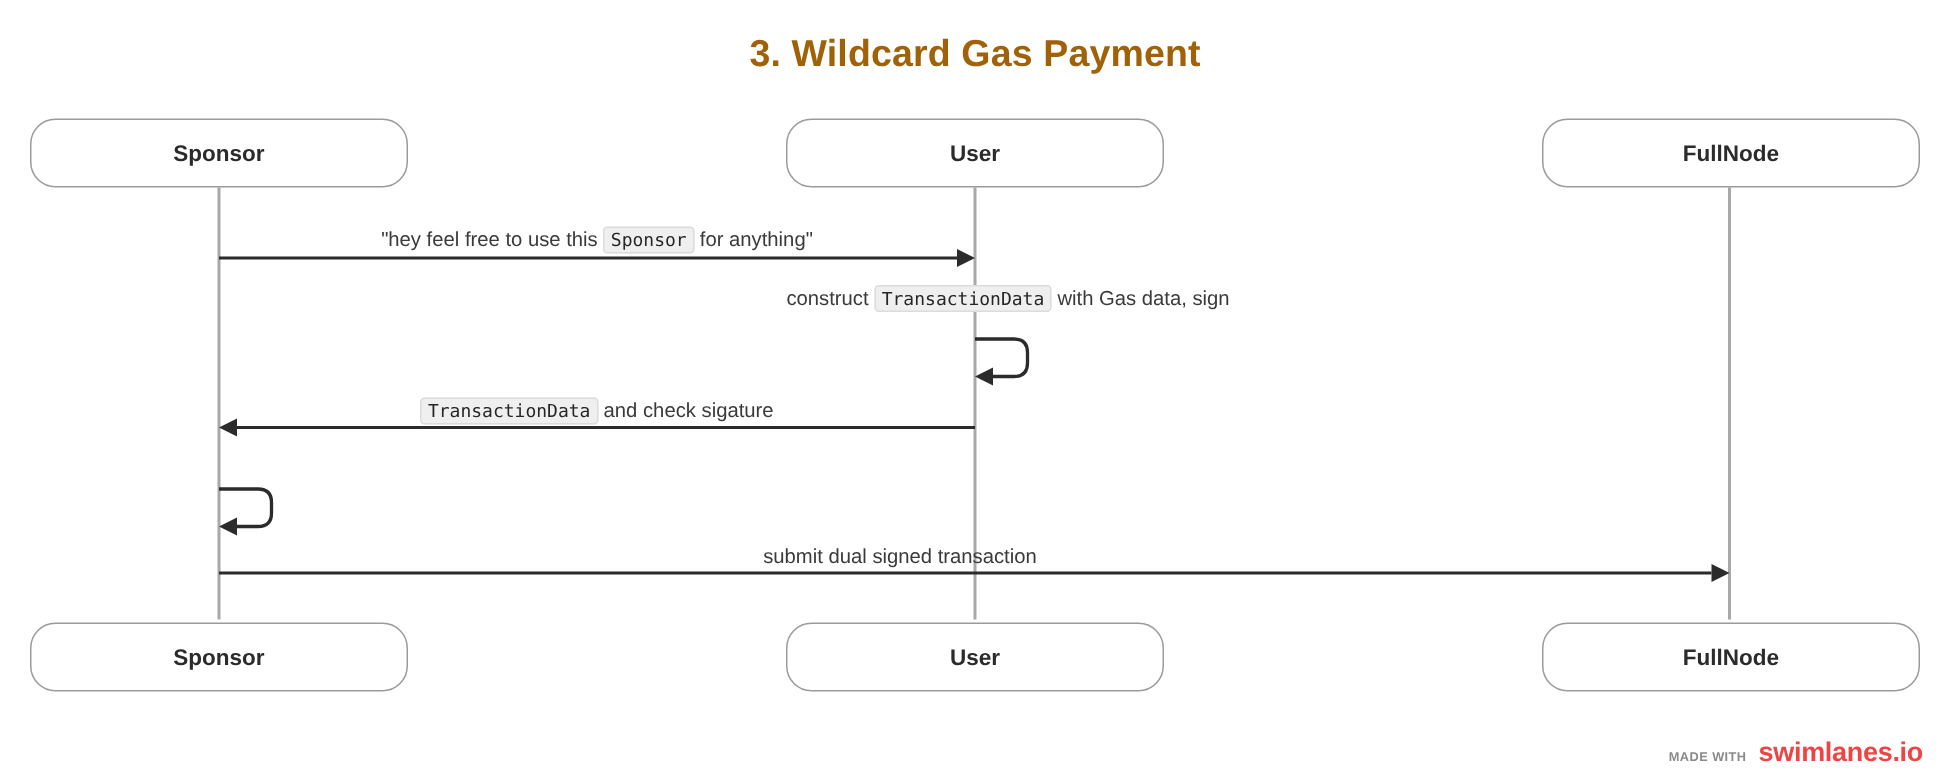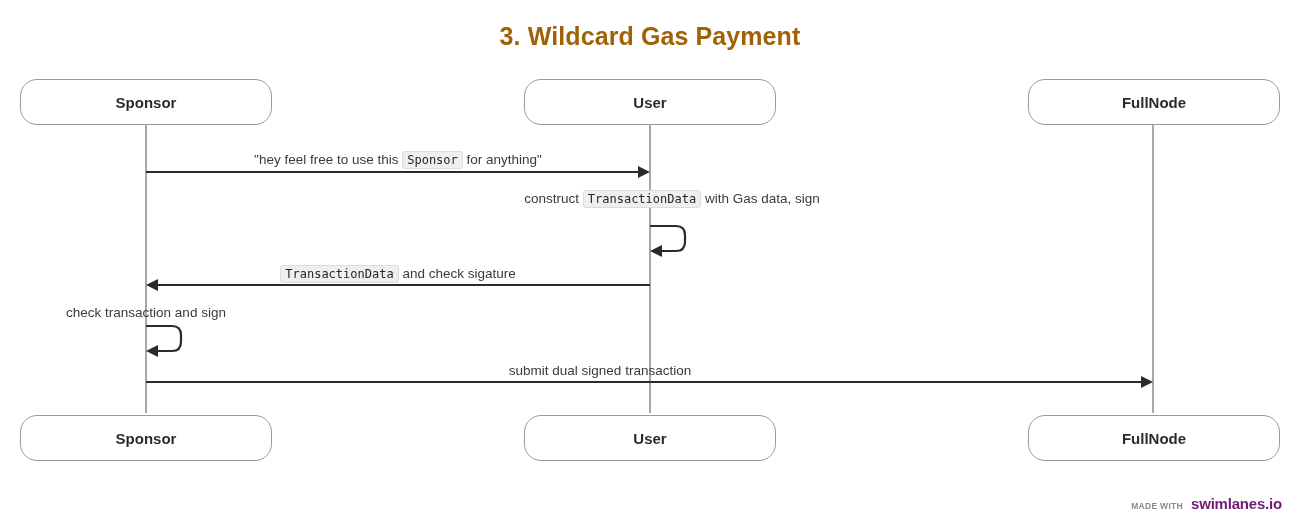--- a/index.html
+++ b/index.html
@@ -121,23 +121,23 @@
     gap: 8px;
     z-index: 5;
   }
   .watermark .made-with {
     font-size: 8.5px;
     font-weight: bold;
     color: #8a8a8a;
     letter-spacing: 0.3px;
   }
   .watermark .brand {
-    font-size: 15px;
-    font-weight: bold;
-    color: #701a75;
+    font-size: 18px;
+    font-weight: bold;
+    color: #ef4444;
     letter-spacing: -0.2px;
   }
 </style>
 </head>
 <body>
 
 <div id="canvas">
 
   <div class="diagram-title">3. Wildcard Gas Payment</div>
 
@@ -178,23 +178,20 @@
     <path d="M 6 4 L 32 4 Q 41 4 41 13 L 41 20 Q 41 29 32 29 L 18 29" fill="none" stroke="#2b2b2b" stroke-width="2.2"></path>
     <polygon points="18,23 6,29 18,35" fill="#2b2b2b"></polygon>
   </svg>
 
   <div class="msg-label" style="left:146px; top:264px; width:504px;">
     <span></span><code class="code">TransactionData</code><span> and check sigature</span>
   </div>
   <div class="msg-line" style="left:158px; top:284px; width:492px;"></div>
   <div class="arrow-head left" style="left:146px; top:279px;"></div>
 
-  <div class="msg-label" style="left:46px; top:303px; width:200px; text-align:center;">
-    <span>check transaction and sign</span>
-  </div>
   <svg class="self-loop" style="left:140px; top:322px;" width="48" height="36" viewBox="0 0 48 36">
     <path d="M 6 4 L 32 4 Q 41 4 41 13 L 41 20 Q 41 29 32 29 L 18 29" fill="none" stroke="#2b2b2b" stroke-width="2.2"></path>
     <polygon points="18,23 6,29 18,35" fill="#2b2b2b"></polygon>
   </svg>
 
   <div class="msg-label" style="left:146px; top:361px; width:908px;">
     <span>submit dual signed transaction</span>
   </div>
   <div class="msg-line" style="left:146px; top:381px; width:995px;"></div>
   <div class="arrow-head right" style="left:1141px; top:376px;"></div>

